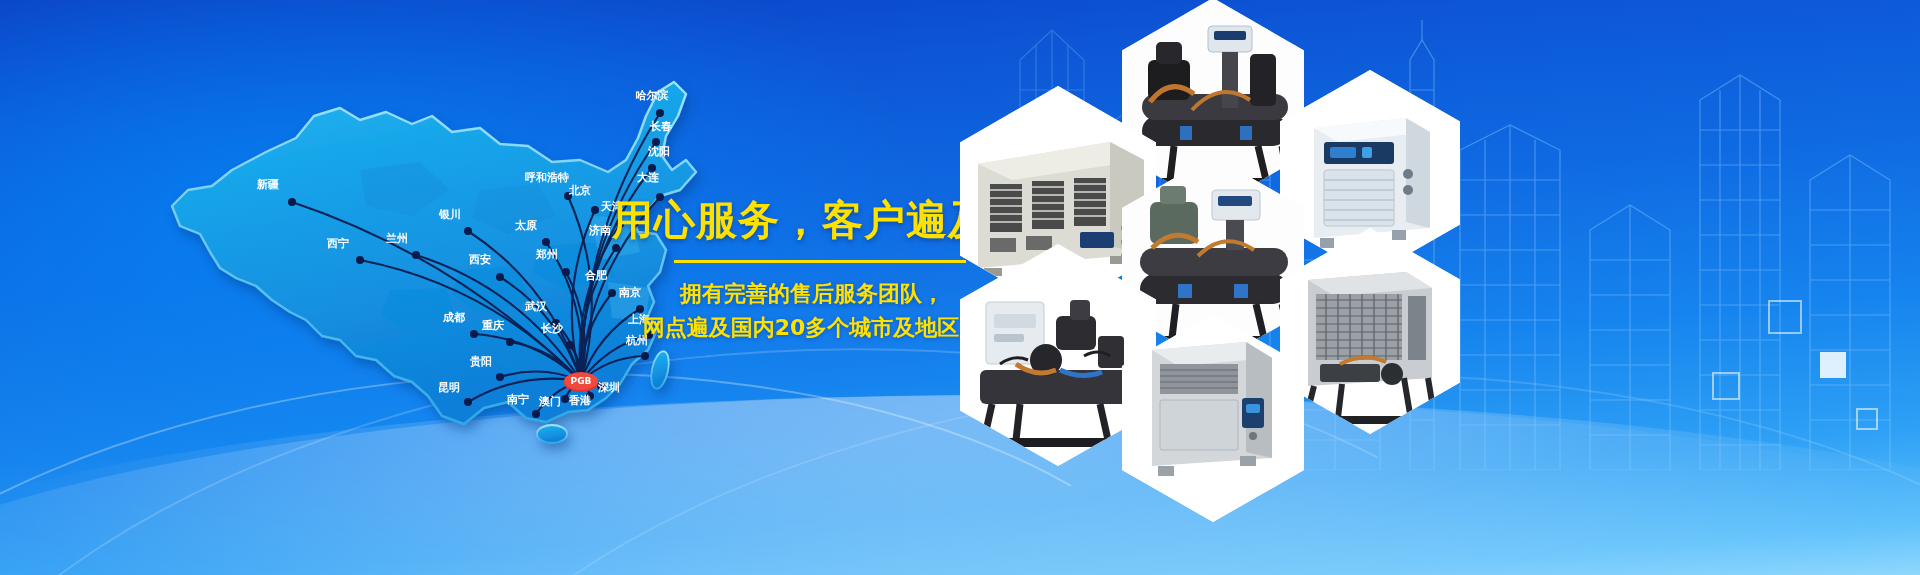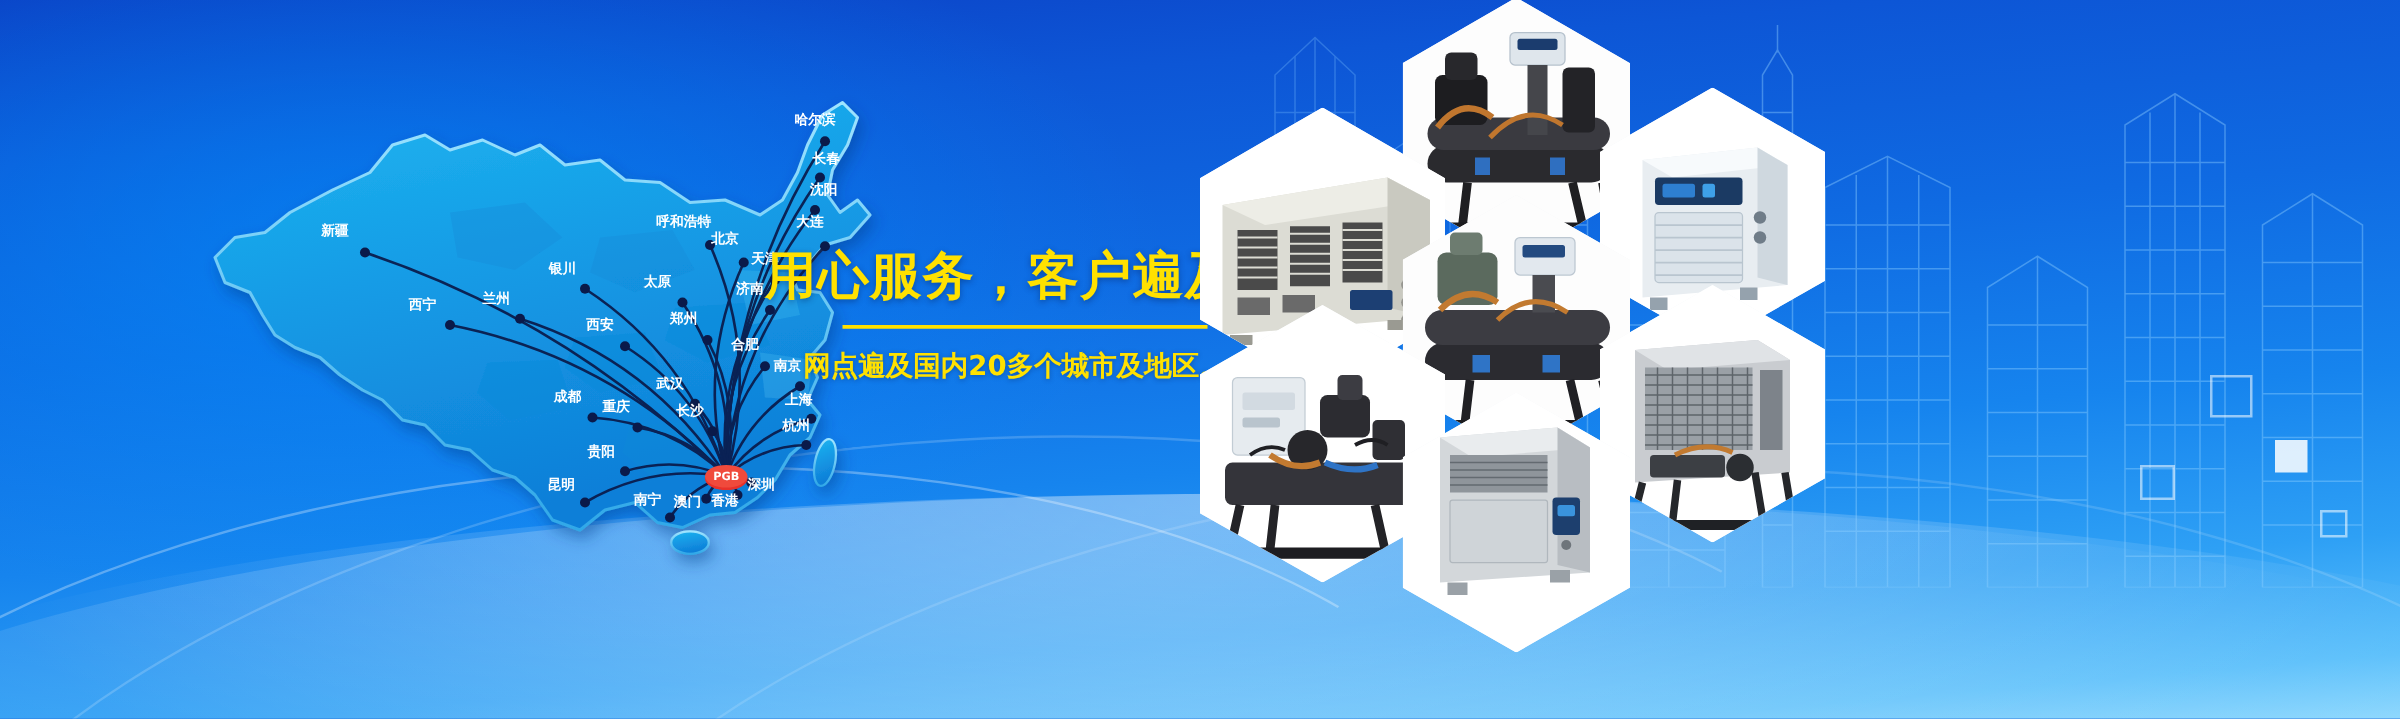--- a/index.html
+++ b/index.html
@@ -273,20 +273,21 @@
         <ellipse cx="521" cy="363" rx="17" ry="9" fill="#e8312a"></ellipse>
         <ellipse cx="521" cy="361" rx="17" ry="9" fill="#f04a3c"></ellipse>
         <text id="hubtext" x="521" y="364" text-anchor="middle" font-size="9" font-weight="bold" fill="#ffffff" font-family="'DejaVu Sans','Liberation Sans',sans-serif">PGB</text>
       </g>
     </svg>
   </div>
 
   <div id="copy">
     <div id="headline">用心服务，客户遍及全国</div>
     <div id="rule"></div>
+    <div class="sub">拥有完善的售后服务团队，</div>
     <div class="sub">网点遍及国内20多个城市及地区。</div>
   </div>
 
   <div id="hexgrid">
 
     <div class="hex" style="left:162px;top:8px;width:182px;height:210px;">
       <div class="hex-inner">
         <svg viewBox="0 0 182 210" preserveAspectRatio="xMidYMid slice">
           <rect width="182" height="210" fill="#fdfdfd"></rect>
           <rect x="20" y="118" width="146" height="30" rx="15" fill="#2a2a2e"></rect>

